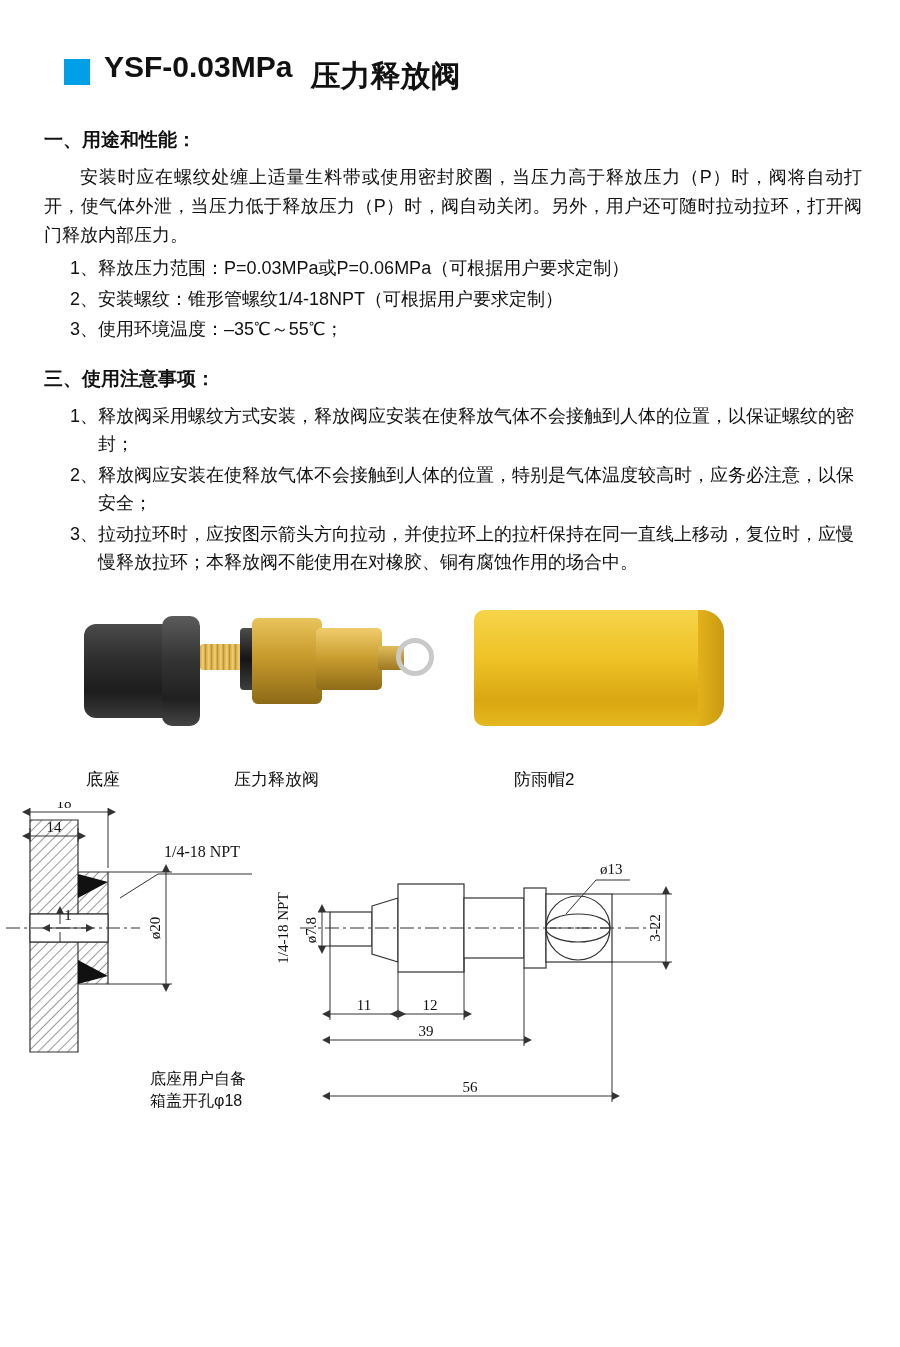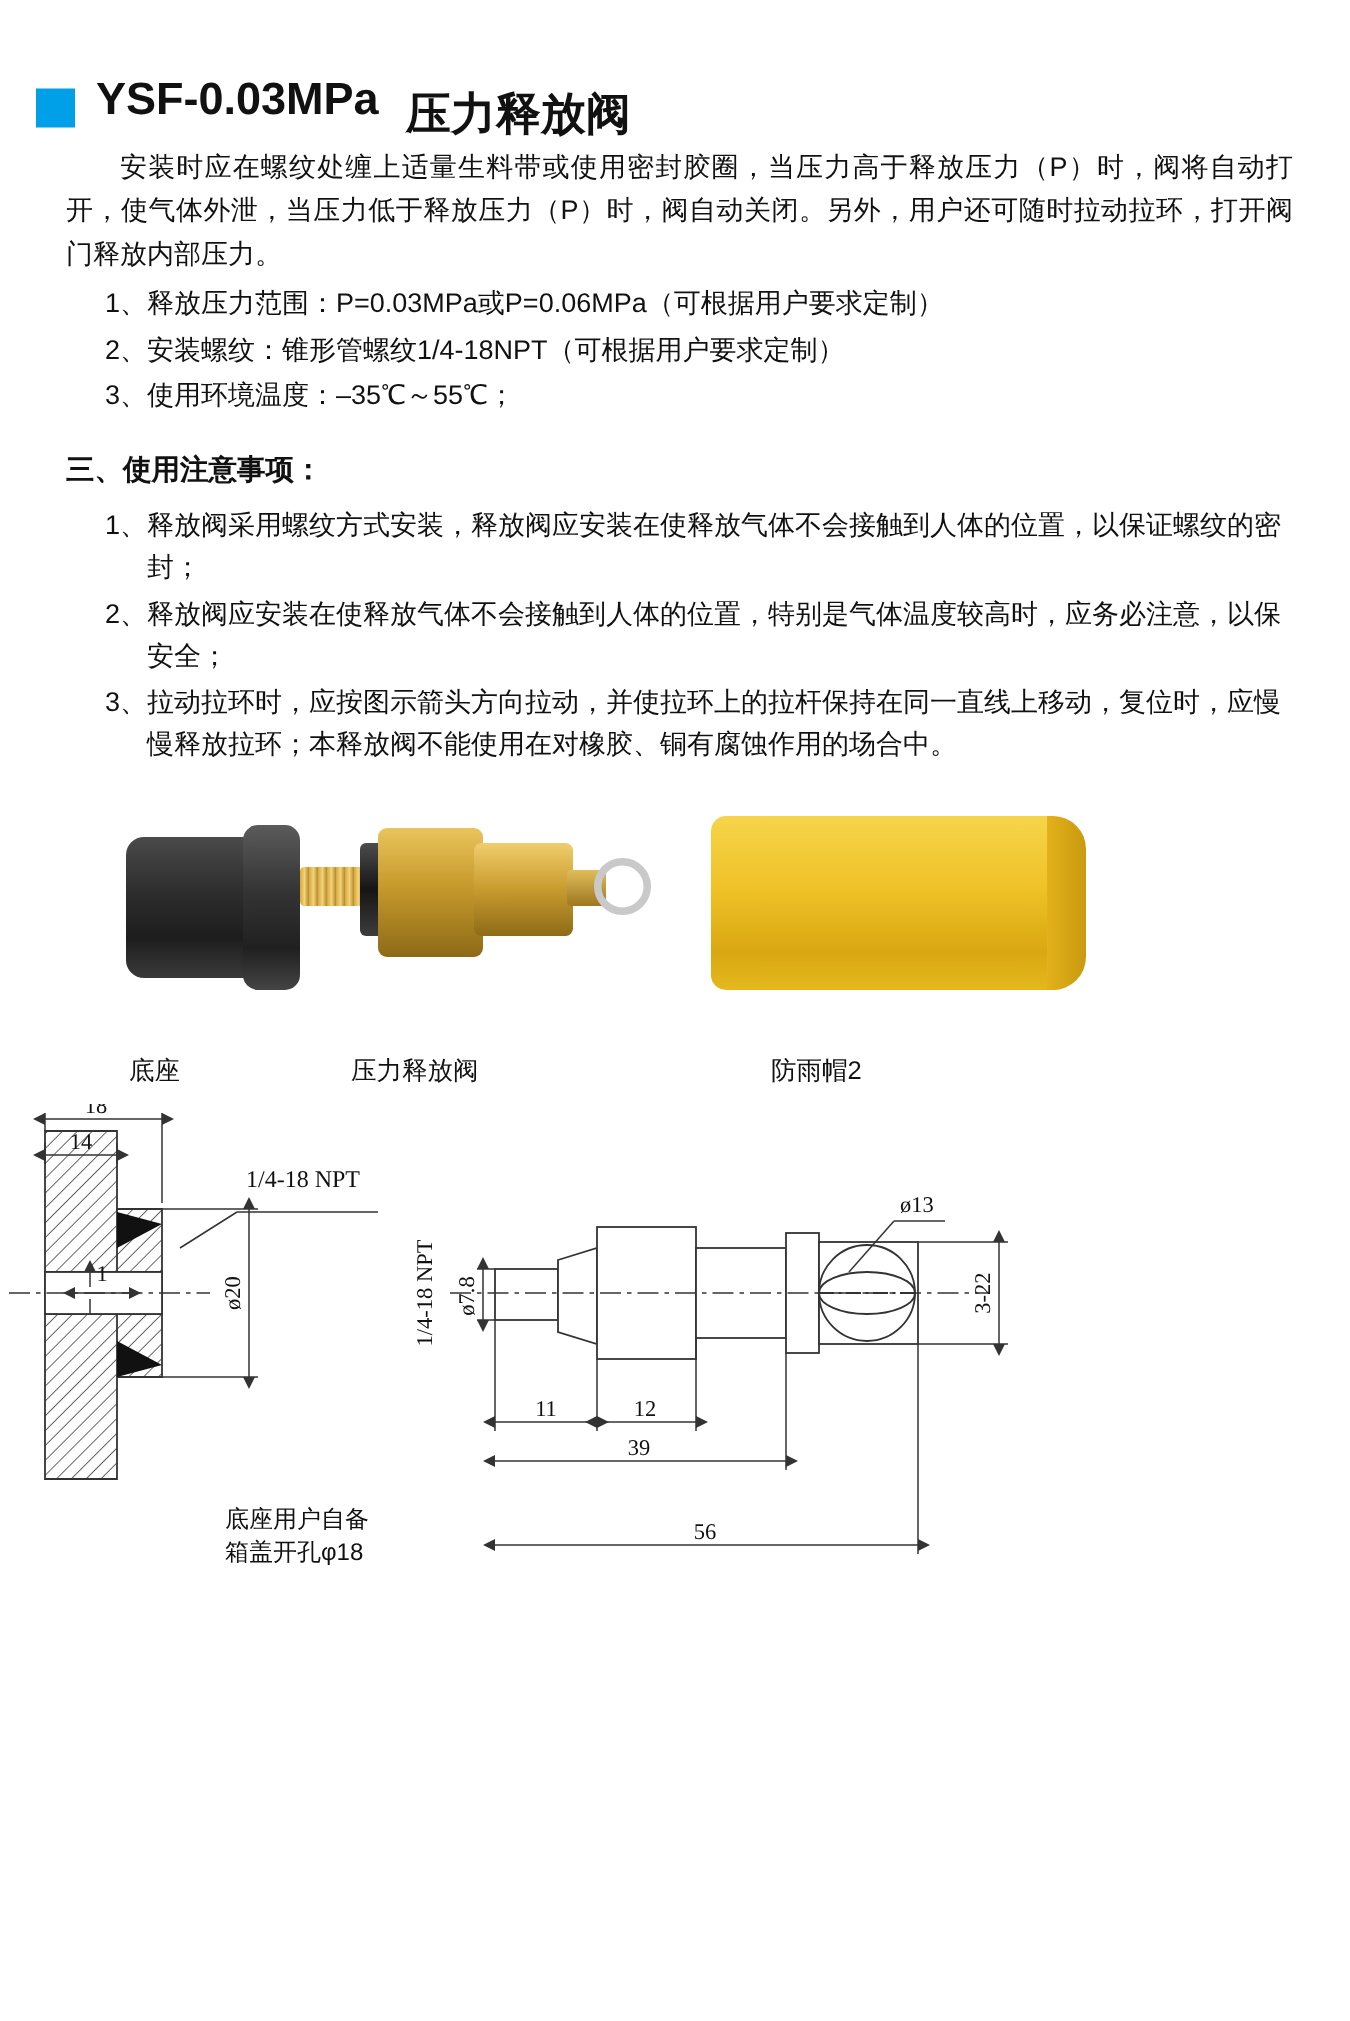--- a/index.html
+++ b/index.html
@@ -11,21 +11,21 @@
     font-family: "Liberation Sans", sans-serif;
     color: #1a1a1a;
     position: relative;
     overflow: hidden;
   }
 
   
   .header {
     display: flex;
     align-items: center;
-    padding: 38px 0 0 24px;
+    padding: 38px 0 0 64px;
   }
   .blue-square {
     width: 26px;
     height: 26px;
     background: #00a0e9;
     margin-right: 14px;
     flex: 0 0 auto;
     margin-top: 8px;
   }
   .title-block { display: flex; align-items: center; }
@@ -201,20 +201,21 @@
   <div class="title-block">
     <div class="model-lines">
       <div>YSF-0.03MPa</div>
     </div>
     <div class="product-name">压力释放阀</div>
   </div>
 </div>
 
 <div class="content">
 
+  <h2 class="section-title s1">一、用途和性能：</h2>
   <p class="para">安装时应在螺纹处缠上适量生料带或使用密封胶圈，当压力高于释放压力（P）时，阀将自动打开，使气体外泄，当压力低于释放压力（P）时，阀自动关闭。另外，用户还可随时拉动拉环，打开阀门释放内部压力。</p>
 
   <ol class="items">
     <li>
       <span class="num">1、</span>
       <span class="txt">释放压力范围：P=0.03MPa或P=0.06MPa（可根据用户要求定制）</span>
     </li>
     <li>
       <span class="num">2、</span>
       <span class="txt">安装螺纹：锥形管螺纹1/4-18NPT（可根据用户要求定制）</span>

